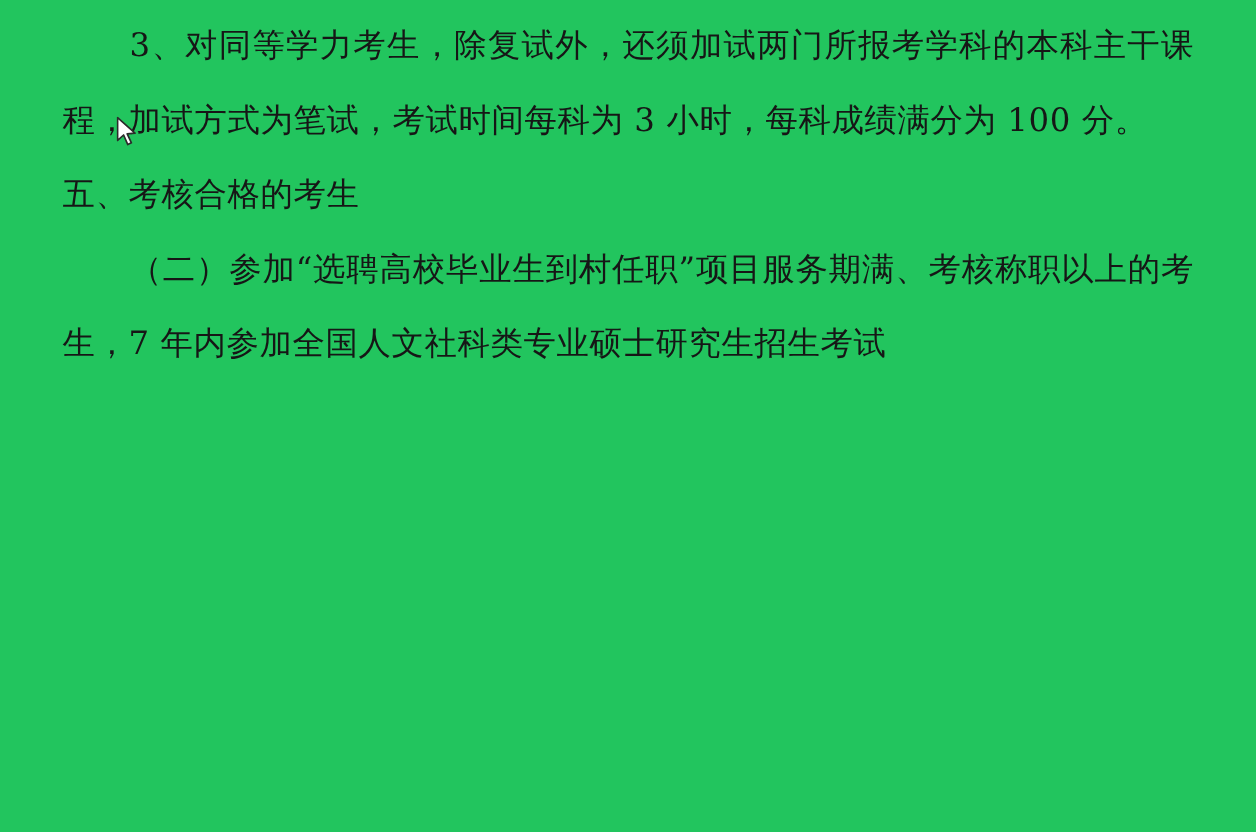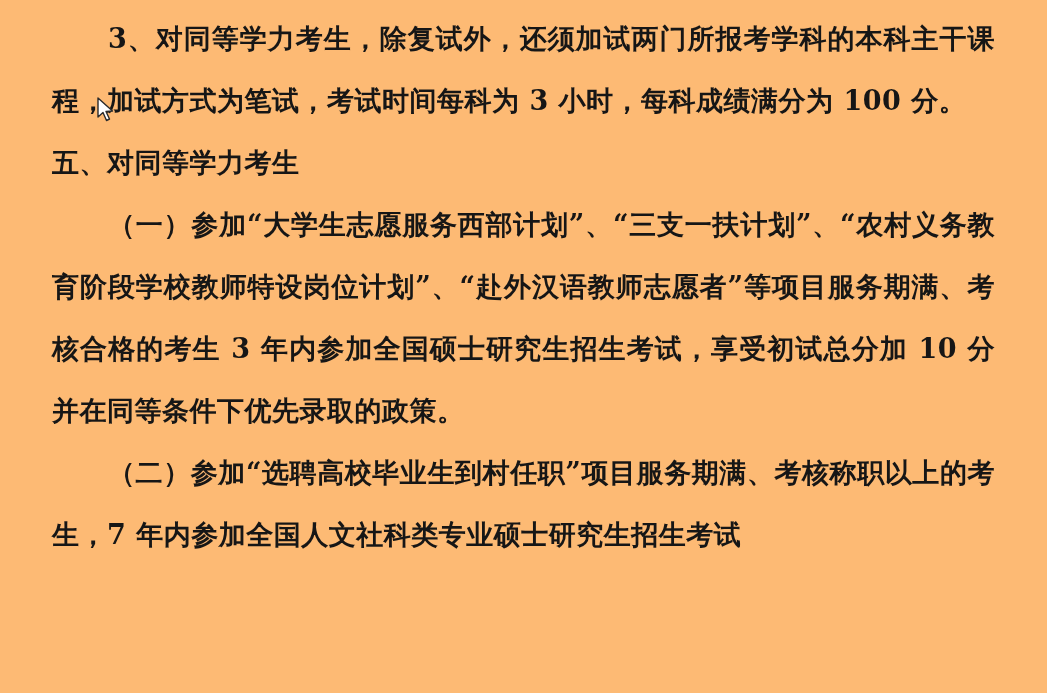--- a/index.html
+++ b/index.html
@@ -11,24 +11,23 @@
     width: 1047px;
     height: 693px;
     overflow: hidden;
     font-family: "DejaVu Serif", "Liberation Serif", serif;
     color: #161616;
   }
   .page {
     position: relative;
     width: 1047px;
     height: 693px;
-    background: #fdba74;
+    background: #22c55e;
     box-sizing: border-box;
     padding: 8px 52px 0 52px;
-    font-weight: bold;
   }
   .doc-body {
     font-size: 27px;
     line-height: 62px;
     letter-spacing: 0.5px;
     text-align: justify;
     text-justify: inter-character;
   }
   .para {
     margin: 0;
@@ -54,22 +53,21 @@
   .cursor svg {
     display: block;
   }
 </style>
 </head>
 <body>
 
 <div class="page">
   <div class="doc-body">
     <p class="para indent">3、对同等学力考生，除复试外，还须加试两门所报考学科的本科主干课程，加试方式为笔试，考试时间每科为 3 小时，每科成绩满分为 100 分。</p>
-    <p class="para">五、对同等学力考生</p>
-    <p class="para indent">（一）参加“大学生志愿服务西部计划”、“三支一扶计划”、“农村义务教育阶段学校教师特设岗位计划”、“赴外汉语教师志愿者”等项目服务期满、考核合格的考生 3 年内参加全国硕士研究生招生考试，享受初试总分加 10 分并在同等条件下优先录取的政策。</p>
+    <p class="para">五、考核合格的考生</p>
     <p class="para indent">（二）参加“选聘高校毕业生到村任职”项目服务期满、考核称职以上的考生，7 年内参加全国人文社科类专业硕士研究生招生考试</p>
   </div>
 
   <div class="cursor">
     <svg width="22" height="28" viewBox="0 0 22 28" xmlns="http://www.w3.org/2000/svg">
       <path d="M1 1 L1 20 L6 15.5 L9.5 23.5 L12.5 22 L9 14.5 L15.5 14 Z" fill="#ffffff" stroke="#2b2b2b" stroke-width="1.4" stroke-linejoin="round"></path>
     </svg>
   </div>
 </div>
 

